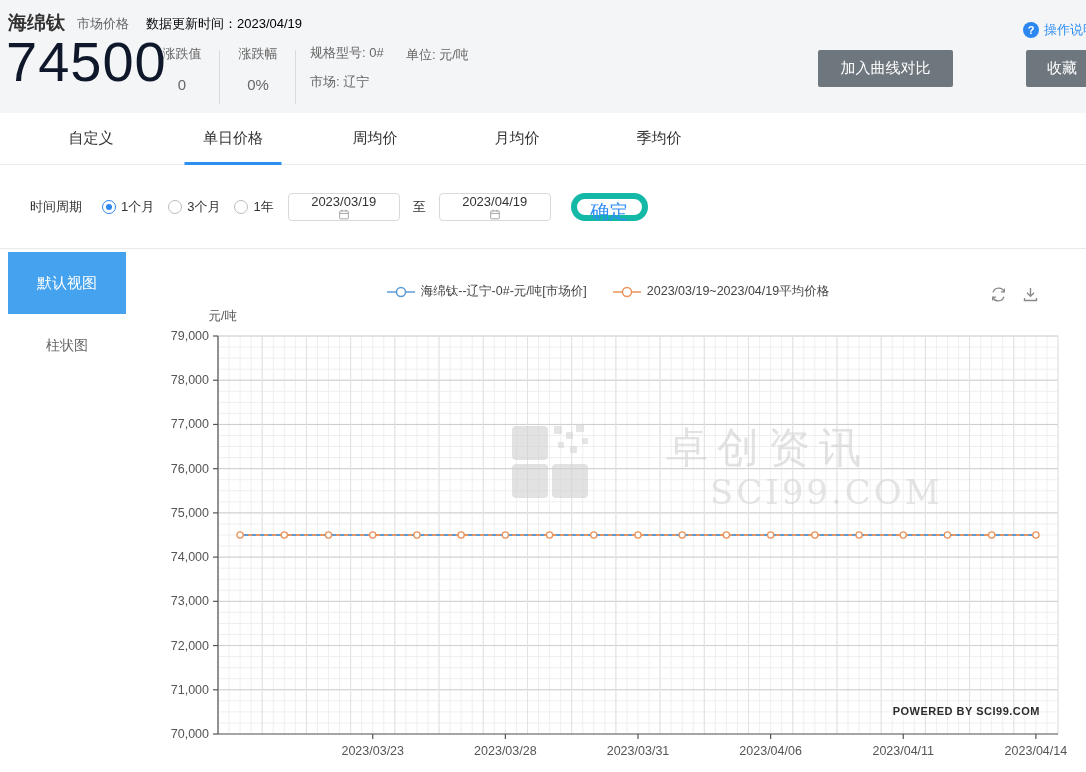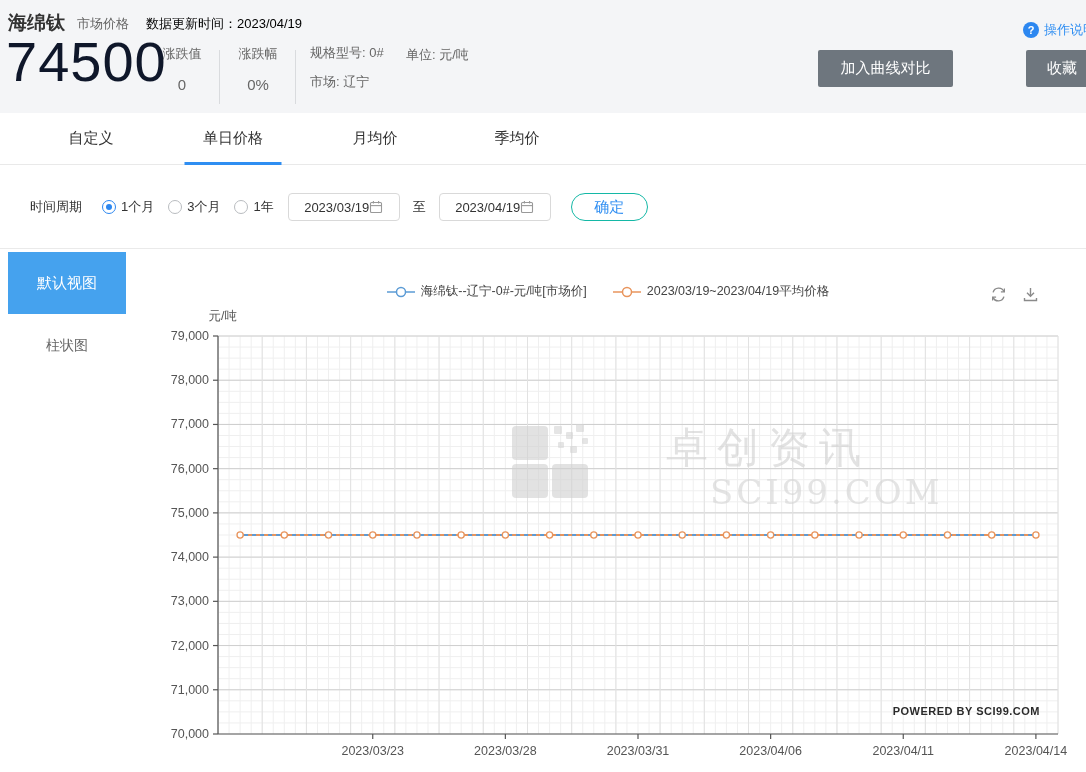--- a/index.html
+++ b/index.html
@@ -40,26 +40,26 @@
   
   .filterbar { position:absolute; left:0; top:166px; width:100%; height:82px; background:#fff;
                display:flex; align-items:center; padding-left:30px; }
   .flabel { font-size:13px; color:#333; margin-right:20px; }
   .radio { display:flex; align-items:center; gap:5px; margin-right:14px; font-size:13px; color:#333; cursor:pointer; }
   .rdot { width:14px; height:14px; border-radius:50%; border:1px solid #b9bcc0; background:#fff; position:relative; }
   .radio.checked .rdot { border:1px solid #2c87f0; }
   .radio.checked .rdot::after { content:""; position:absolute; left:3px; top:3px; width:6px; height:6px;
         border-radius:50%; background:#2c87f0; }
   .dateinput { width:112px; height:28px; border:1px solid #d9d9d9; border-radius:4px; background:#fff;
-        display:flex; align-items:center; justify-content:center; padding:0 8px; font-size:13px;
-        color:#333; cursor:pointer; }
+        display:flex; align-items:center; justify-content:space-between; padding:0 8px; font-size:13px;
+        color:#333; cursor:pointer;flex-direction:column; }
   .dateinput:first-of-type { margin-left:8px; }
   .tolabel { font-size:13px; color:#333; margin:0 13px; }
-  .btn-confirm { margin-left:20px; width:77px; height:28px; background:#fff; border:1px solid #14b8a6;
-        border-radius:15px; color:#2f8ef2; font-size:15px; cursor:pointer; font-family:inherit; }
+  .btn-confirm { margin-left:20px; width:77px; height:28px; background:#fff; border:6px solid #14b8a6;
+        border-radius:15px; color:#2f8ef2; font-size:19px; cursor:pointer; font-family:inherit; }
 
   
   .main { position:absolute; left:0; top:248px; width:100%; height:428px; background:#fff;
           border-top:1px solid #eaeaea; }
   .side-item.active { position:absolute; left:8px; top:3px; width:118px; height:62px; background:#45a2ee;
           color:#fff; font-size:15px; display:flex; align-items:center; justify-content:center; cursor:pointer; }
   .side-item.plain { position:absolute; left:8px; top:88px; width:118px; height:20px; text-align:center;
           color:#666; font-size:14px; cursor:pointer; }
 
   .chartbox { position:absolute; left:130px; top:1px; width:956px; height:523px; }
@@ -118,20 +118,21 @@
       <span class="qicon">?</span>
       <span>操作说明</span>
     </div>
     <button class="hbtn btn-compare">加入曲线对比</button>
     <button class="hbtn btn-fav">收藏</button>
   </div>
 
   <div class="tabbar" id="tabbar">
       <div class="tab">自定义</div>
       <div class="tab active">单日价格</div>
+      <div class="tab">周均价</div>
       <div class="tab">月均价</div>
       <div class="tab">季均价</div>
     </div>
 
   <div class="filterbar">
     <span class="flabel">时间周期</span>
     <span id="radios" style="display:flex">
         <span class="radio checked">
           <i class="rdot"></i>
           <span>1个月</span>

